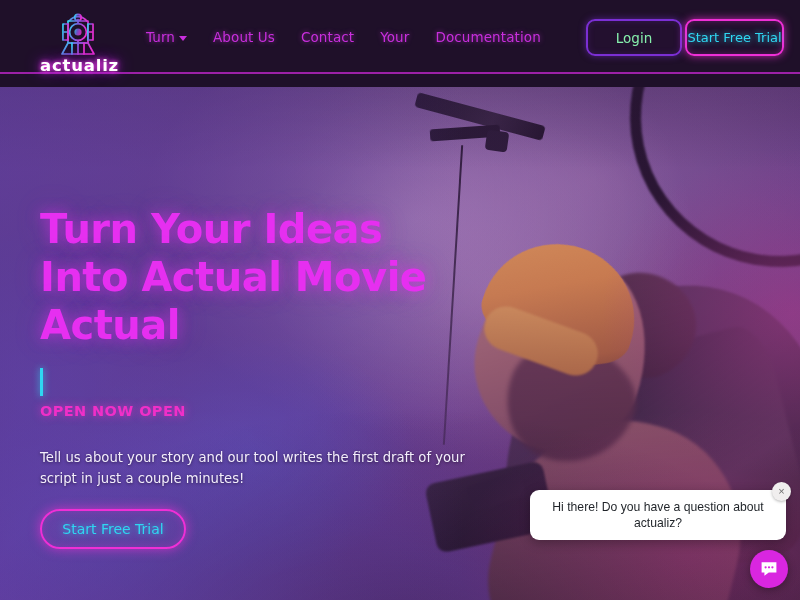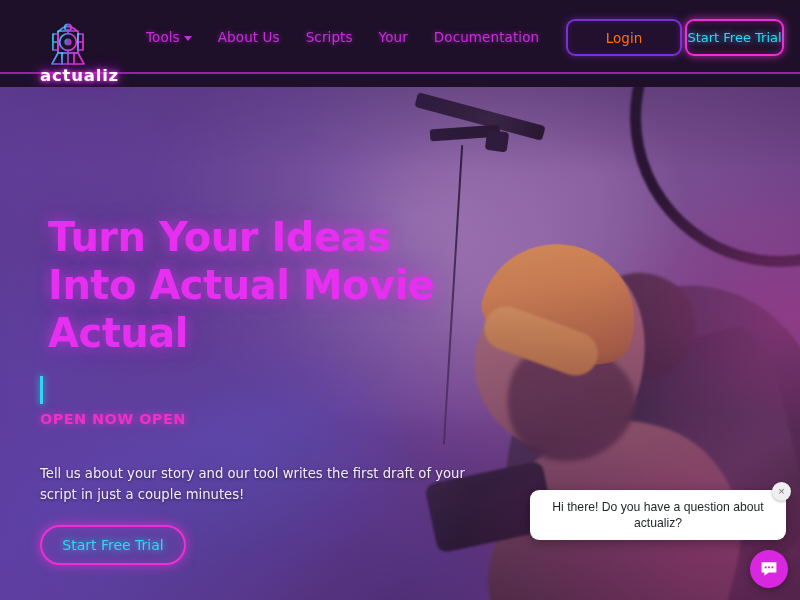--- a/index.html
+++ b/index.html
@@ -37,24 +37,24 @@
     width: 800px;
     height: 13px;
     background: #1e1029;
     z-index: 19;
   }
 
   
   #logo {
     position: absolute;
     left: 40px;
-    top: 18px;
+    top: 8px;
     width: 76px;
     height: 70px;
-    text-align: left;
+    text-align: center;
     line-height: 0;
   }
   #logo-mark {
     width: 56px;
     height: 50px;
     display: inline-block;
   }
   #logo-word {
     display: block;
     margin-top: -1px;
@@ -100,26 +100,26 @@
     border-top: 5px solid #c82edc;
     position: relative;
     top: 1px;
   }
 
   
   #btn-login {
     position: absolute;
     right: 118px;
     top: 19px;
-    width: 116px;
+    width: 96px;
     height: 37px;
     border: 2px solid #7b2fd4;
     border-radius: 9px;
     background: rgba(40,18,56,0.45);
-    color: #f97316;
+    color: #86efac;
     font-family: "DejaVu Sans", sans-serif;
     font-size: 13.5px;
     display: flex;
     align-items: center;
     justify-content: center;
     cursor: pointer;
     box-shadow: 0 0 7px rgba(124,47,212,0.55), inset 0 0 6px rgba(124,47,212,0.22);
   }
   #btn-trial-top {
     position: absolute;
@@ -350,21 +350,21 @@
   }
 
   #headline {
     font-family: "DejaVu Sans", sans-serif;
     font-weight: bold;
     font-size: 40px;
     line-height: 48px;
     color: #e62ff0;
     letter-spacing: -0.5px;
     text-shadow: 0 0 14px rgba(230,47,240,0.55), 0 0 30px rgba(200,40,220,0.3);
-    margin: 8px;
+    margin: 0;
   }
 
   #typed-line {
     height: 30px;
     margin-top: 18px;
     display: flex;
     align-items: center;
   }
   #typed-text {
     font-family: "DejaVu Sans", sans-serif;
@@ -383,21 +383,21 @@
     margin-top: 6px;
     font-family: "DejaVu Sans", sans-serif;
     font-weight: bold;
     font-size: 14.5px;
     letter-spacing: 0.4px;
     color: #f02fc8;
     text-shadow: 0 0 9px rgba(240,47,200,0.75);
   }
 
   #subtitle {
-    margin-top: 36px;
+    margin-top: 28px;
     width: 442px;
     font-family: "DejaVu Sans", sans-serif;
     font-size: 13.2px;
     line-height: 21px;
     color: #f3eefb;
     text-shadow: 0 1px 3px rgba(20,8,30,0.6);
   }
 
   #btn-trial-hero {
     margin-top: 20px;
@@ -524,25 +524,25 @@
           <path d="M18 35 l-6 11 h32 l-6 -11 z"></path>
           <path d="M22 35 v11 M28 35 v11 M34 35 v11"></path>
           <path d="M12 46 h32"></path>
         </g>
       </svg>
       <span id="logo-word">actualiz</span>
     </div>
 
     <nav id="nav">
       <span class="nav-link">
-        <span>Tools</span>
+        <span>Turn</span>
         <i class="chev"></i>
       </span>
       <span class="nav-link">About Us</span>
-      <span class="nav-link">Scripts</span>
+      <span class="nav-link">Contact</span>
       <span class="nav-link">Your</span>
       <span class="nav-link">Documentation</span>
     </nav>
 
     <div id="btn-login">Login</div>
     <div id="btn-trial-top">Start Free Trial</div>
   </div>
   <div id="header-strip"></div>
 
   <div id="hero">

